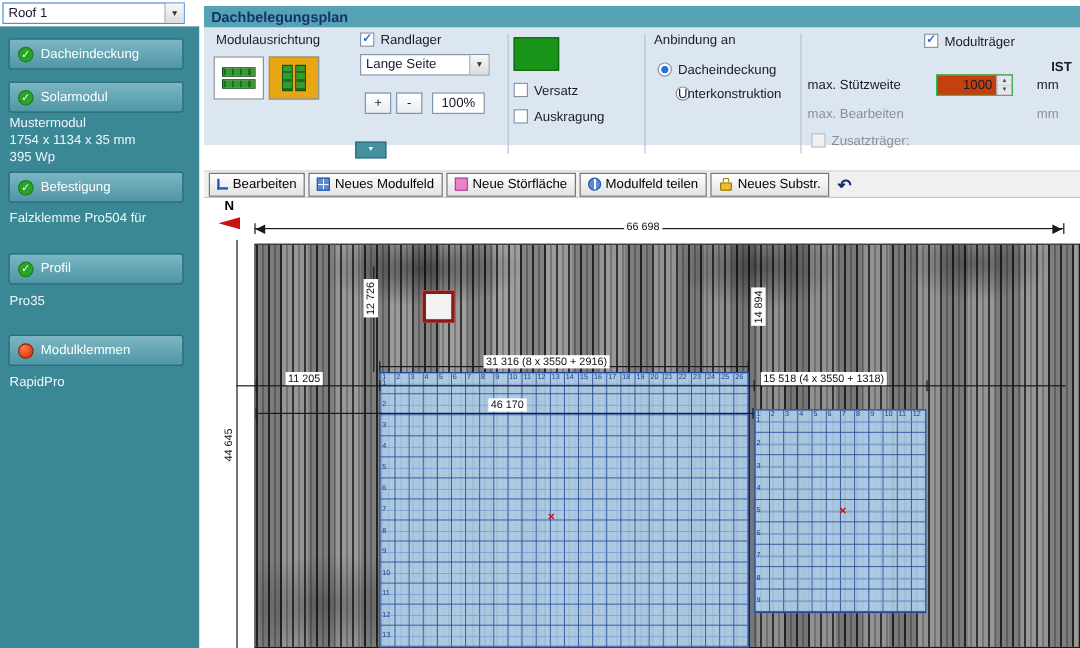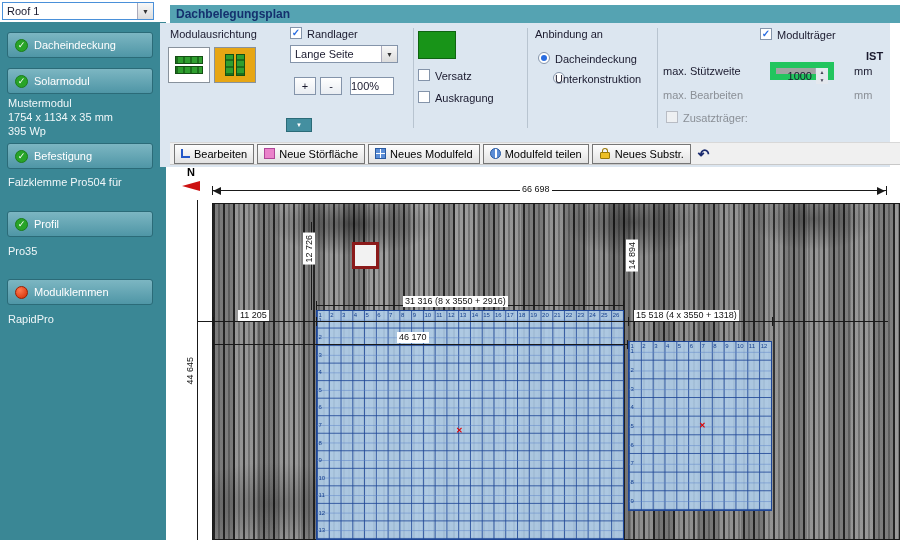--- a/index.html
+++ b/index.html
@@ -20,43 +20,43 @@
 
   
   .combo{display:flex;align-items:center;background:#fff;border:1px solid #4a90d9;height:18px}
   .combo .ctext{flex:1;padding:0 4px;white-space:nowrap;overflow:hidden}
   .combo .carr{width:16px;height:100%;border-left:1px solid #aab;background:linear-gradient(#f8f8f8,#dcdcdc);
         font-size:7px;color:#333;display:flex;align-items:center;justify-content:center}
 
   
   #hdr{position:absolute;left:170px;top:5px;width:730px;height:18px;background:#55a3b2;
        color:#14306e;font-weight:bold;font-size:12px;line-height:18px;padding-left:6px}
-  #panel{position:absolute;left:160px;top:23px;width:730px;height:144px;background:#dce6f0}
+  #panel{position:absolute;left:170px;top:23px;width:730px;height:98px;background:#dce6f0}
   .psep{position:absolute;top:5px;height:100px;width:1px;background:#b8c4d0}
   .cb{display:inline-block;width:12px;height:12px;background:#fff;border:1px solid #8494aa;
       vertical-align:middle;text-align:center}
   .cb .ckm{display:block;color:#2a6de0;font-size:10px;font-weight:bold;line-height:10px}
   .cb.dis{background:#eef0f2;border-color:#b8bcc4}
   .radio{display:inline-block;width:12px;height:12px;border-radius:50%;background:#fff;border:1px solid #8494aa;position:relative}
   .radio .dot{position:absolute;left:2px;top:2px;width:6px;height:6px;border-radius:50%;background:#2a6de0}
   .plab{position:absolute;white-space:nowrap}
   .gray{color:#8a8f96}
   .orient{position:absolute;width:42px;height:36px;border:1px solid #88929c;background:#fff;
           display:flex;align-items:center;justify-content:center;cursor:pointer}
   .orient.alt{background:#e7a614}
   .mi{display:flex;flex-direction:column;gap:2px}
   .mi i{display:block;width:28px;height:8px;border:1px solid #145014;
         background:repeating-linear-gradient(90deg,#1c6e1c 0 2px,#2f9e2f 2px 7px)}
   .mi.vert{flex-direction:row}
   .mi.vert i{width:9px;height:22px;background:repeating-linear-gradient(0deg,#1c6e1c 0 2px,#2f9e2f 2px 7px)}
   .smallbtn{position:absolute;width:22px;height:18px;border:1px solid #8494aa;background:linear-gradient(#fff,#e9edf2);
         text-align:center;line-height:16px;cursor:pointer}
-  .zoombox{position:absolute;width:44px;height:18px;border:1px solid #8494aa;background:#fff;text-align:left;line-height:16px}
+  .zoombox{position:absolute;width:44px;height:18px;border:1px solid #8494aa;background:#fff;text-align:center;line-height:16px}
   .swatch{position:absolute;width:38px;height:28px;background:#189418;border:1px solid #0e6410}
-  .spin{position:absolute;display:flex;width:64px;height:18px;border:6px solid #22c55e;background:#a3a3a3}
+  .spin{position:absolute;display:flex;width:64px;height:18px;border:1px solid #22c55e;background:#c2410c}
   .spin .val{flex:1;text-align:right;padding:2px 3px 0 0}
   .spin .btns{width:13px;border-left:1px solid #aab;display:flex;flex-direction:column}
   .spin .btns span{flex:1;font-size:5px;line-height:8px;text-align:center;background:#e4e8ee;color:#445}
   .minidrop{position:absolute;width:26px;height:14px;background:#448fa0;border:1px solid #2b6b78;
         color:#fff;font-size:6px;text-align:center;line-height:13px}
 
   
   #toolbar{position:absolute;left:170px;top:142px;width:730px;height:23px;background:#f0f0f0;
         border-top:1px solid #d8d8d8;border-bottom:1px solid #c8c8c8;display:flex;align-items:center;
         gap:3px;padding-left:4px}
@@ -211,26 +211,26 @@
 
     <div class="minidrop" style="left:126px;top:95px">▼</div>
   </div>
 
   <div id="toolbar">
     <button class="tbtn">
       <span class="ti ti-edit"></span>
       <span>Bearbeiten</span>
     </button>
     <button class="tbtn">
+      <span class="ti ti-grid"></span>
+      <span>Neues Modulfeld</span>
+    </button>
+    <button class="tbtn">
       <span class="ti ti-pink"></span>
       <span>Neue Störfläche</span>
-    </button>
-    <button class="tbtn">
-      <span class="ti ti-grid"></span>
-      <span>Neues Modulfeld</span>
     </button>
     <button class="tbtn">
       <span class="ti ti-split"></span>
       <span>Modulfeld teilen</span>
     </button>
     <button class="tbtn">
       <span class="lockwrap">
           <span class="lockshackle"></span>
           <span class="lockbody"></span>
         </span>
@@ -337,15 +337,15 @@
   <div class="tick" style="left:213px;top:317px"></div>
   <div class="tick" style="left:316px;top:317px"></div>
   <div class="tick" style="left:628px;top:317px"></div>
   <div class="tick" style="left:772px;top:317px"></div>
   <span class="dlab" style="left:238px;top:310px">11 205</span>
   <span class="dlab" style="left:634px;top:310px">15 518 (4 x 3550 + 1318)</span>
 
   <div class="dimh" style="left:213px;top:344px;width:415px"></div>
   <div class="tick" style="left:213px;top:340px"></div>
   <div class="tick" style="left:627px;top:340px"></div>
-  <span class="dlab" style="left:397px;top:332px">46 170</span>
+  <span class="dlab" style="left:407px;top:332px">46 170</span>
 
 </div>
 
 </body></html>

